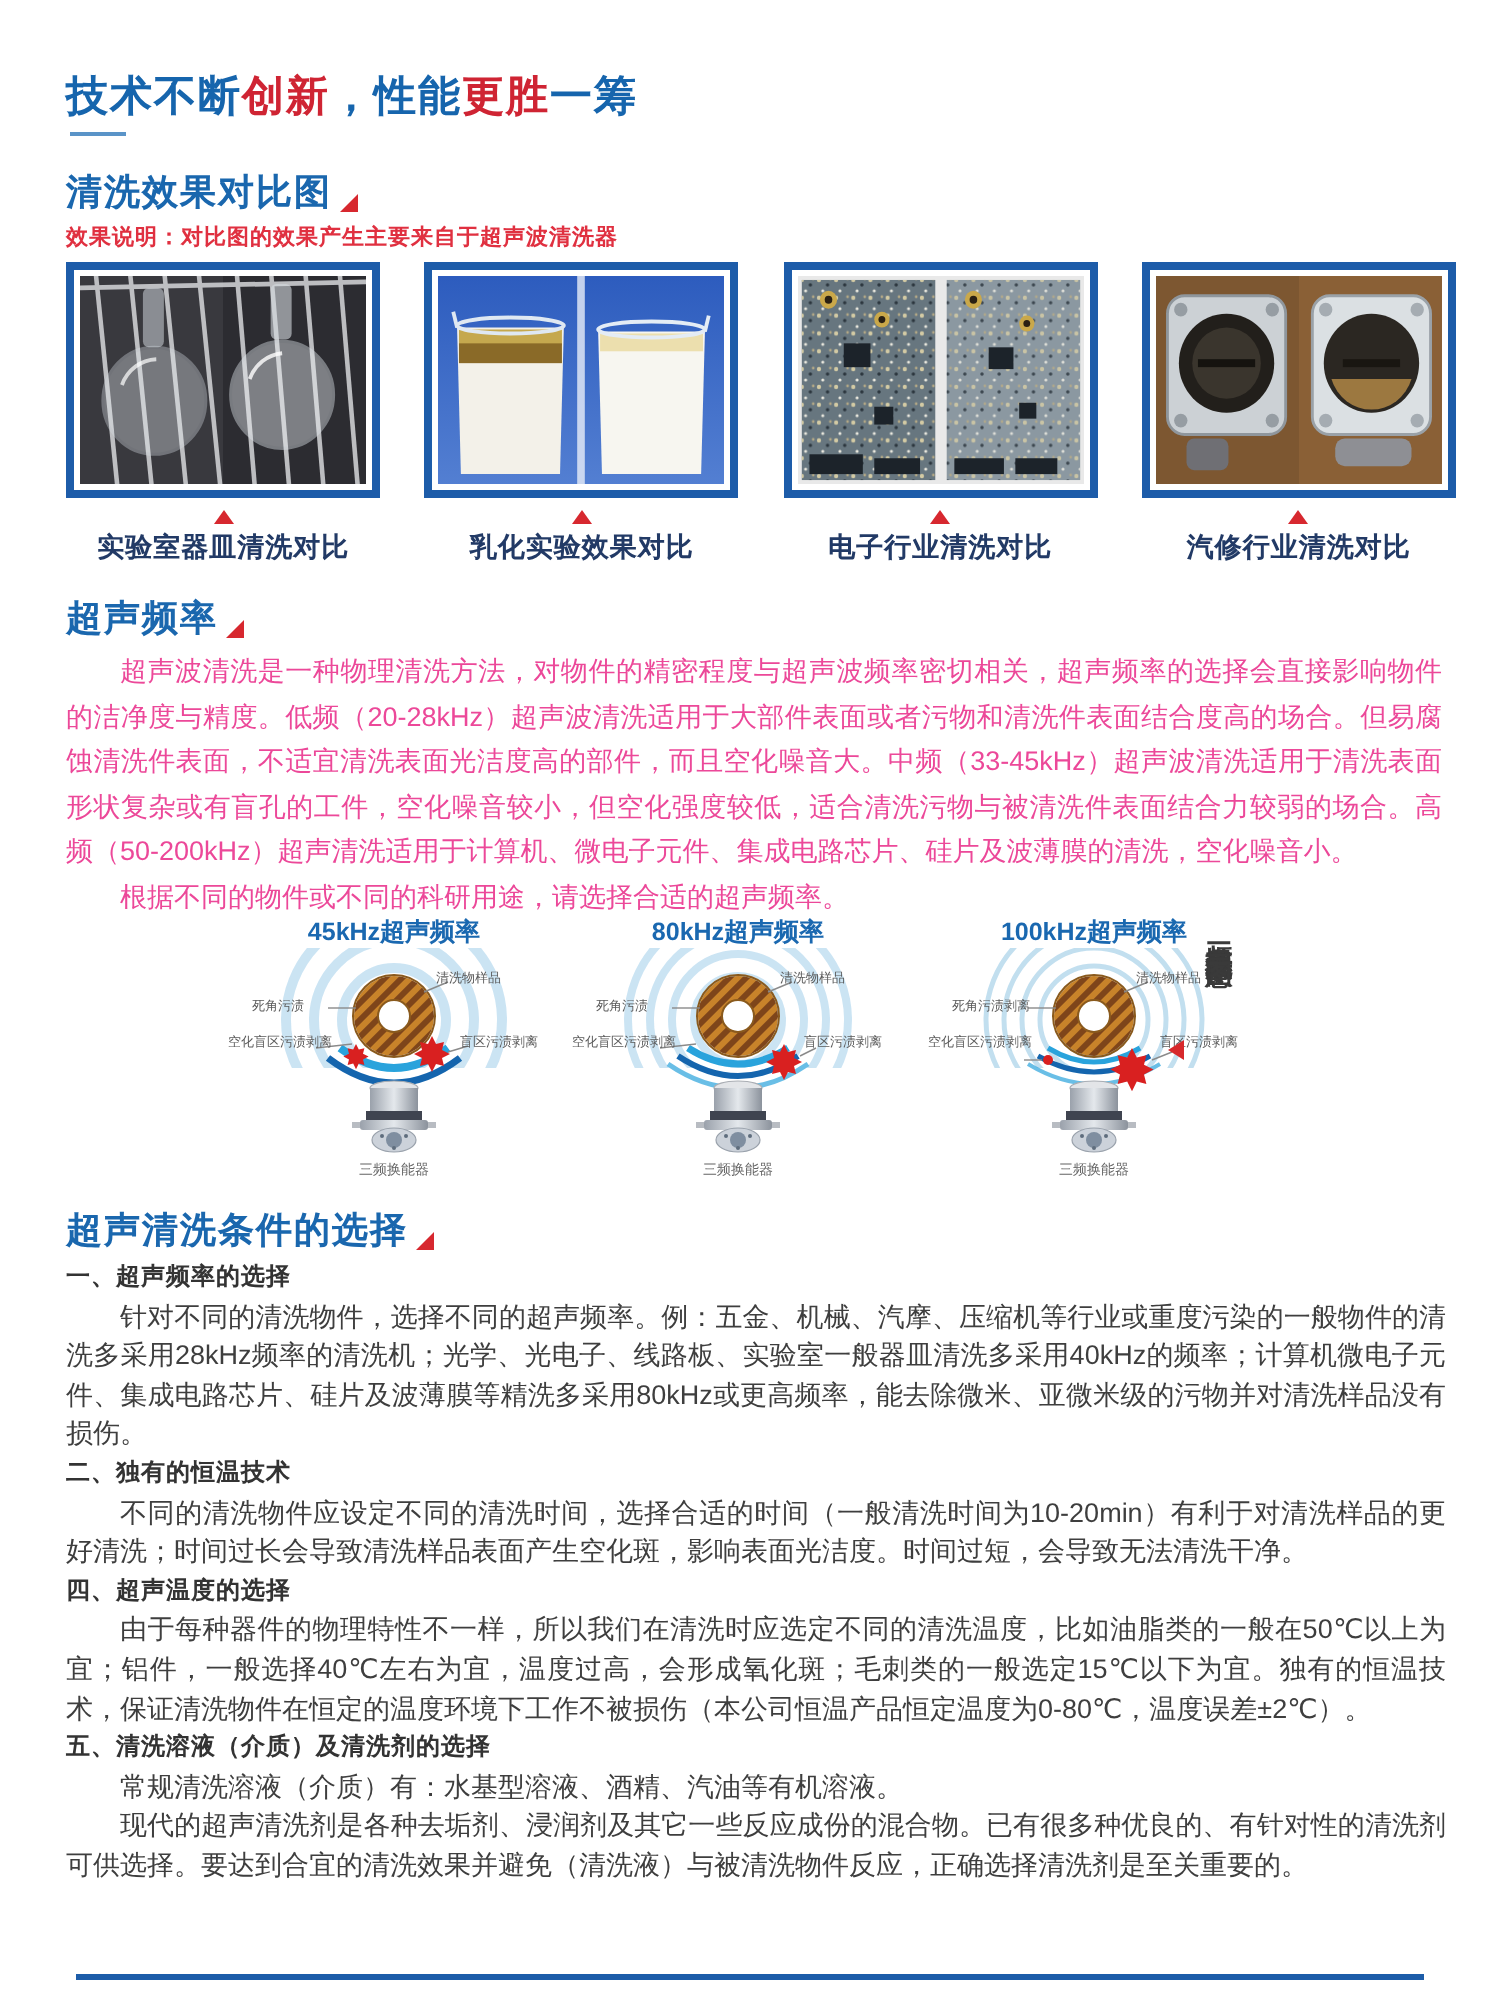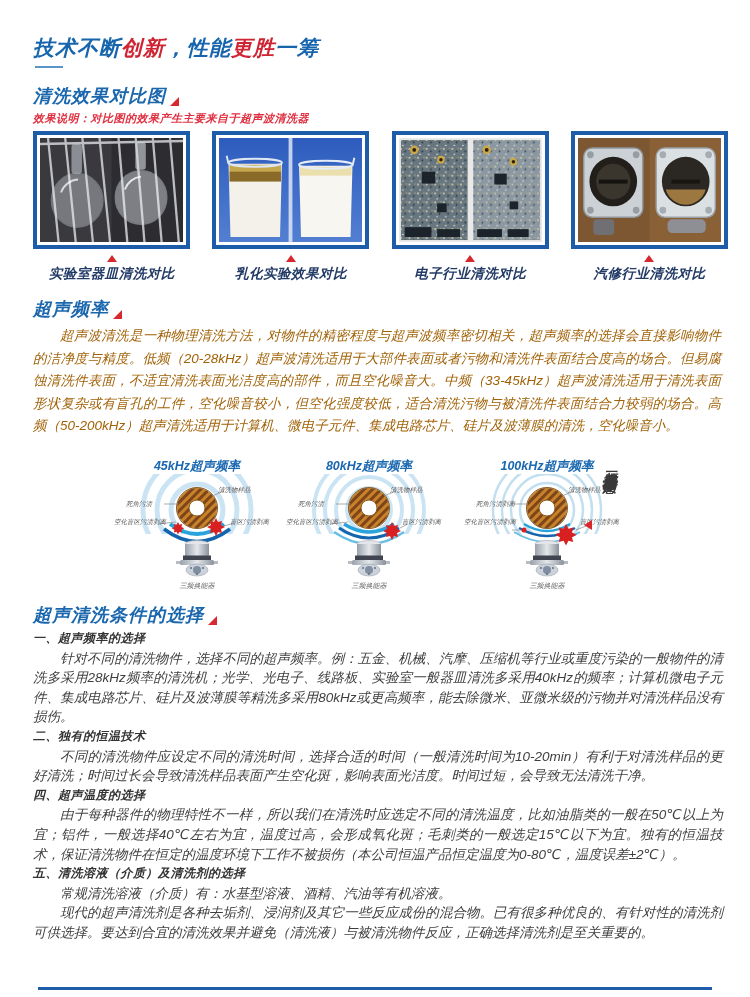--- a/index.html
+++ b/index.html
@@ -1,21 +1,21 @@
 <!DOCTYPE html>
 <html><head>
 <meta charset="utf-8">
 <style>
   html,body{margin:0;padding:0;}
   body{
     width:750px;height:997px;position:relative;background:#ffffff;
     font-family:"Liberation Sans","DejaVu Sans",sans-serif;
     overflow:hidden;
   }
-  .abs{position:absolute;font-style:italic;}
+  .abs{position:absolute;}
   .c-blue{color:#1665ad;}
   .c-red{color:#cf2433;}
 
   
   .main-title{top:34px;left:33px;font-size:21px;font-weight:bold;letter-spacing:1px;}
   .title-underline{top:66px;left:35px;width:28px;height:2px;background:#5a94c8;}
 
   
   .sec-heading{font-size:18px;font-weight:bold;color:#1a67ae;letter-spacing:1px;display:flex;align-items:flex-end;}
   .tri-corner{width:0;height:0;border-left:9px solid transparent;border-bottom:9px solid #d7282f;margin-left:4px;margin-bottom:2px;}
@@ -27,21 +27,21 @@
 
   
   .photos{top:131px;left:33px;width:695px;display:flex;gap:22px;}
   .photo-cell{width:178px;}
   .photo-frame{box-sizing:border-box;width:157px;height:118px;border:4px solid #1d5ca9;background:#fff;padding:3px;}
   .photo-frame svg{display:block;width:143px;height:104px;}
   .tri-up{width:0;height:0;border-left:5px solid transparent;border-right:5px solid transparent;border-bottom:7px solid #d7282f;margin:6px auto 3px auto;}
   .photo-caption{text-align:center;font-size:13.5px;font-weight:bold;color:#223a66;letter-spacing:.5px;}
 
   
-  .freq-text{top:325px;left:33px;width:688px;font-size:13.5px;line-height:22.5px;color:#a16207;text-align:justify;}
+  .freq-text{top:325px;left:33px;width:688px;font-size:13.5px;line-height:22.5px;color:#ec4899;text-align:justify;}
   .freq-text p{margin:0;text-indent:2em;}
 
   
   .diagram{top:458px;left:0;width:594px;height:146px;}
   .illus{position:absolute;width:170px;height:140px;top:0;}
   .illus-0{left:112px;}
   .illus-1{left:284px;}
   .illus-2{left:462px;}
   .illus-title{text-align:center;font-size:12.5px;font-weight:bold;color:#1a68b0;height:16px;}
   .illus-stage{position:relative;width:170px;height:122px;}
@@ -223,20 +223,21 @@
     <div class="photo-caption">汽修行业清洗对比</div>
   </div>
 </div>
 
 <div class="abs sec-heading h-freq">
   <span>超声频率</span>
   <span class="tri-corner"></span>
 </div>
 <div class="abs freq-text">
   <p>超声波清洗是一种物理清洗方法，对物件的精密程度与超声波频率密切相关，超声频率的选择会直接影响物件的洁净度与精度。低频（20-28kHz）超声波清洗适用于大部件表面或者污物和清洗件表面结合度高的场合。但易腐蚀清洗件表面，不适宜清洗表面光洁度高的部件，而且空化噪音大。中频（33-45kHz）超声波清洗适用于清洗表面形状复杂或有盲孔的工件，空化噪音较小，但空化强度较低，适合清洗污物与被清洗件表面结合力较弱的场合。高频（50-200kHz）超声清洗适用于计算机、微电子元件、集成电路芯片、硅片及波薄膜的清洗，空化噪音小。</p>
+  <p>根据不同的物件或不同的科研用途，请选择合适的超声频率。</p>
 </div>
 
 <div class="abs diagram">
 
   <div class="illus illus-0">
     <div class="illus-title">45kHz超声频率</div>
     <div class="illus-stage">
       <svg viewBox="0 0 170 110">
         <g fill="none" stroke="#c3e0f2" stroke-width="5" opacity=".85">
           <circle cx="85" cy="36" r="26"></circle>

